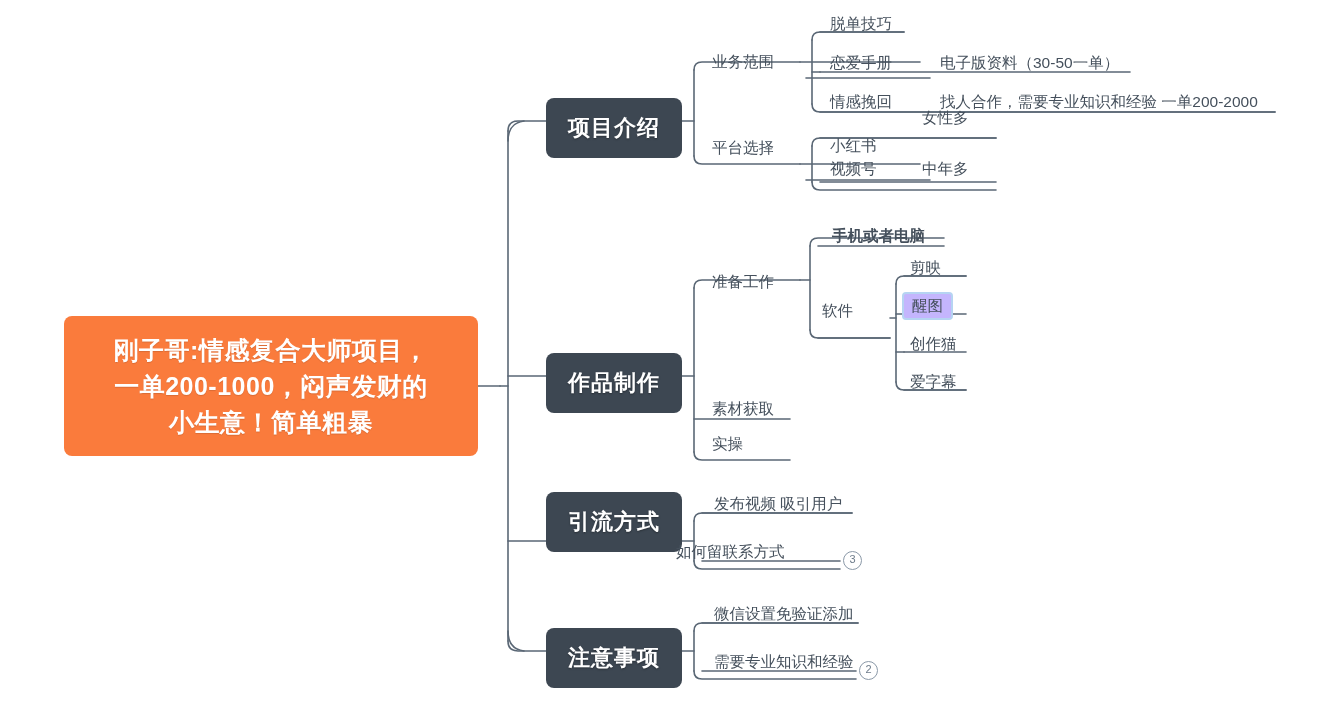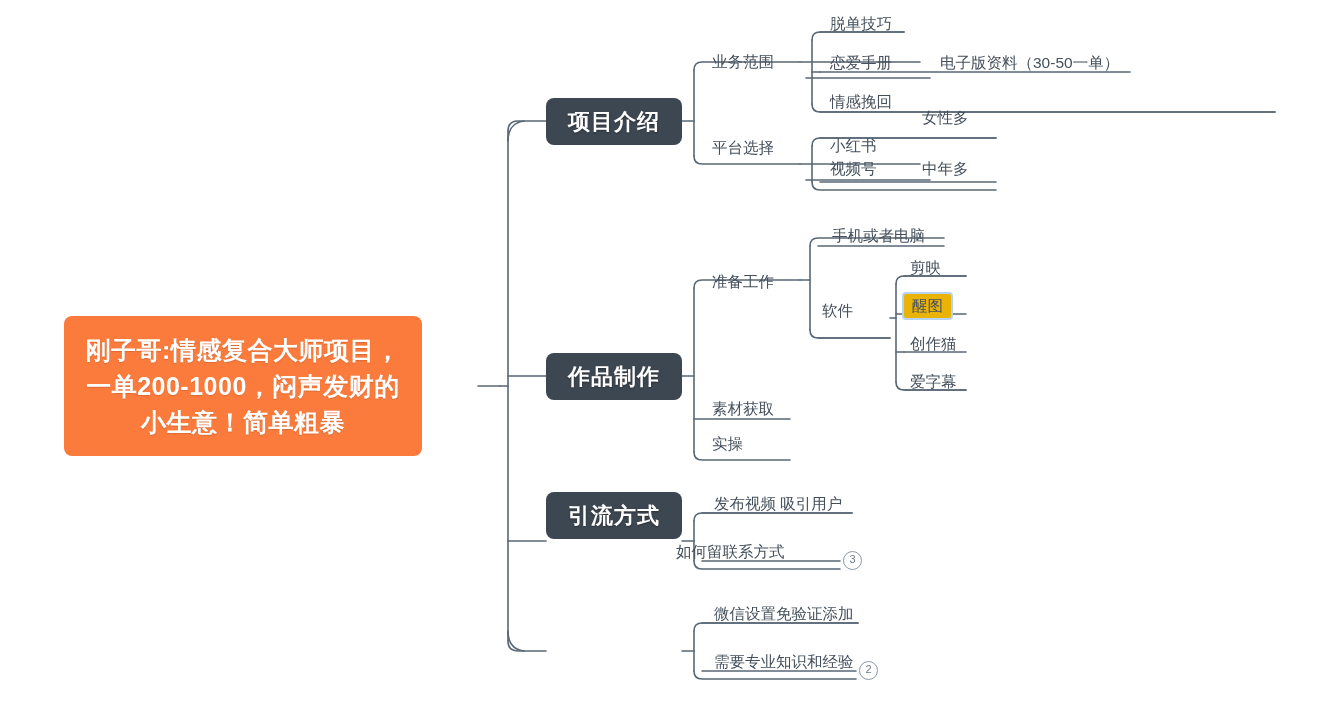--- a/index.html
+++ b/index.html
@@ -6,51 +6,51 @@
   body{
     width:1324px;height:714px;position:relative;overflow:hidden;
     font-family:"Liberation Sans","DejaVu Sans",sans-serif;
     -webkit-font-smoothing:antialiased;
   }
   #canvas{position:absolute;inset:0;}
   svg#wires{position:absolute;left:0;top:0;width:1324px;height:714px;pointer-events:none;}
 
   
   .root-node{
-    position:absolute;left:64px;top:316px;width:358px;height:140px;
+    position:absolute;left:64px;top:316px;width:414px;height:140px;
     background:#fa7b3c;border-radius:8px;
     display:flex;align-items:center;justify-content:center;
     box-sizing:border-box;padding:6px 14px;
   }
   .root-node .txt{
     color:#ffffff;font-size:25px;font-weight:bold;line-height:36px;
     text-align:center;letter-spacing:.5px;
     text-shadow:0 1px 1px rgba(0,0,0,.13);
     white-space:pre-line;
   }
 
   
   .node1{
-    position:absolute;width:136px;height:47px;background:#3d4752;
+    position:absolute;width:136px;height:60px;background:#3d4752;
     border-radius:8px;display:flex;align-items:center;justify-content:center;
   }
   .node1 .txt{
     color:#ffffff;font-size:22px;font-weight:bold;letter-spacing:1px;
     text-shadow:0 1px 2px rgba(0,0,0,.35);
   }
 
   
   .tnode{
     position:absolute;color:#45505c;font-size:15.5px;line-height:20px;
     white-space:nowrap;
   }
   .tnode.sel{
     border:2px solid #b6d4f2;border-radius:4px;
     padding:2px 8px;margin-left:-8px;margin-top:-4px;
-    background:#eab308;
+    background:#c4b5fd;
   }
 
   
   .badge{
     position:absolute;width:17px;height:17px;border-radius:50%;
     border:1px solid #8b99a8;color:#6d7b8a;background:#fff;
     font-size:11px;line-height:15px;text-align:center;
   }
 </style>
 </head>
@@ -144,39 +144,43 @@
 
   <div class="node1" style="left:546px;top:98px;">
     <span class="txt">项目介绍</span>
   </div>
   <div class="node1" style="left:546px;top:353px;">
     <span class="txt">作品制作</span>
   </div>
   <div class="node1" style="left:546px;top:492px;">
     <span class="txt">引流方式</span>
   </div>
+  <div class="node1" style="left:546px;top:628px;">
+    <span class="txt">注意事项</span>
+  </div>
 
   <div class="tnode" style="left:712px;top:52px;">业务范围</div>
   <div class="tnode" style="left:712px;top:138px;">平台选择</div>
 
   <div class="tnode" style="left:830px;top:14px;">脱单技巧</div>
   <div class="tnode" style="left:830px;top:53px;">恋爱手册</div>
   <div class="tnode" style="left:940px;top:53px;">电子版资料（30-50一单）</div>
   <div class="tnode" style="left:830px;top:92px;">情感挽回</div>
+  <div class="tnode" style="left:940px;top:92px;">找人合作，需要专业知识和经验  一单200-2000</div>
 
   <div class="tnode" style="left:830px;top:136px;">小红书</div>
   <div class="tnode" style="left:922px;top:108px;">女性多</div>
   <div class="tnode" style="left:830px;top:159px;">视频号</div>
   <div class="tnode" style="left:922px;top:159px;">中年多</div>
 
   <div class="tnode" style="left:712px;top:272px;">准备工作</div>
   <div class="tnode" style="left:712px;top:399px;">素材获取</div>
   <div class="tnode" style="left:712px;top:434px;">实操</div>
 
-  <div class="tnode" style="left:832px;top:226px;">手机或者电脑</div>
+  <div class="tnode" style="left:832px;top:226px;font-weight:bold;">手机或者电脑</div>
   <div class="tnode" style="left:822px;top:301px;">软件</div>
 
   <div class="tnode" style="left:910px;top:258px;">剪映</div>
   <div class="tnode sel" style="left:910px;top:296px;">醒图</div>
   <div class="tnode" style="left:910px;top:334px;">创作猫</div>
   <div class="tnode" style="left:910px;top:372px;">爱字幕</div>
 
   <div class="tnode" style="left:714px;top:494px;text-align:center;">发布视频 吸引用户</div>
   <div class="tnode" style="left:676px;top:542px;">如何留联系方式</div>
   <div class="badge" style="left:843px;top:551px;">3</div>

